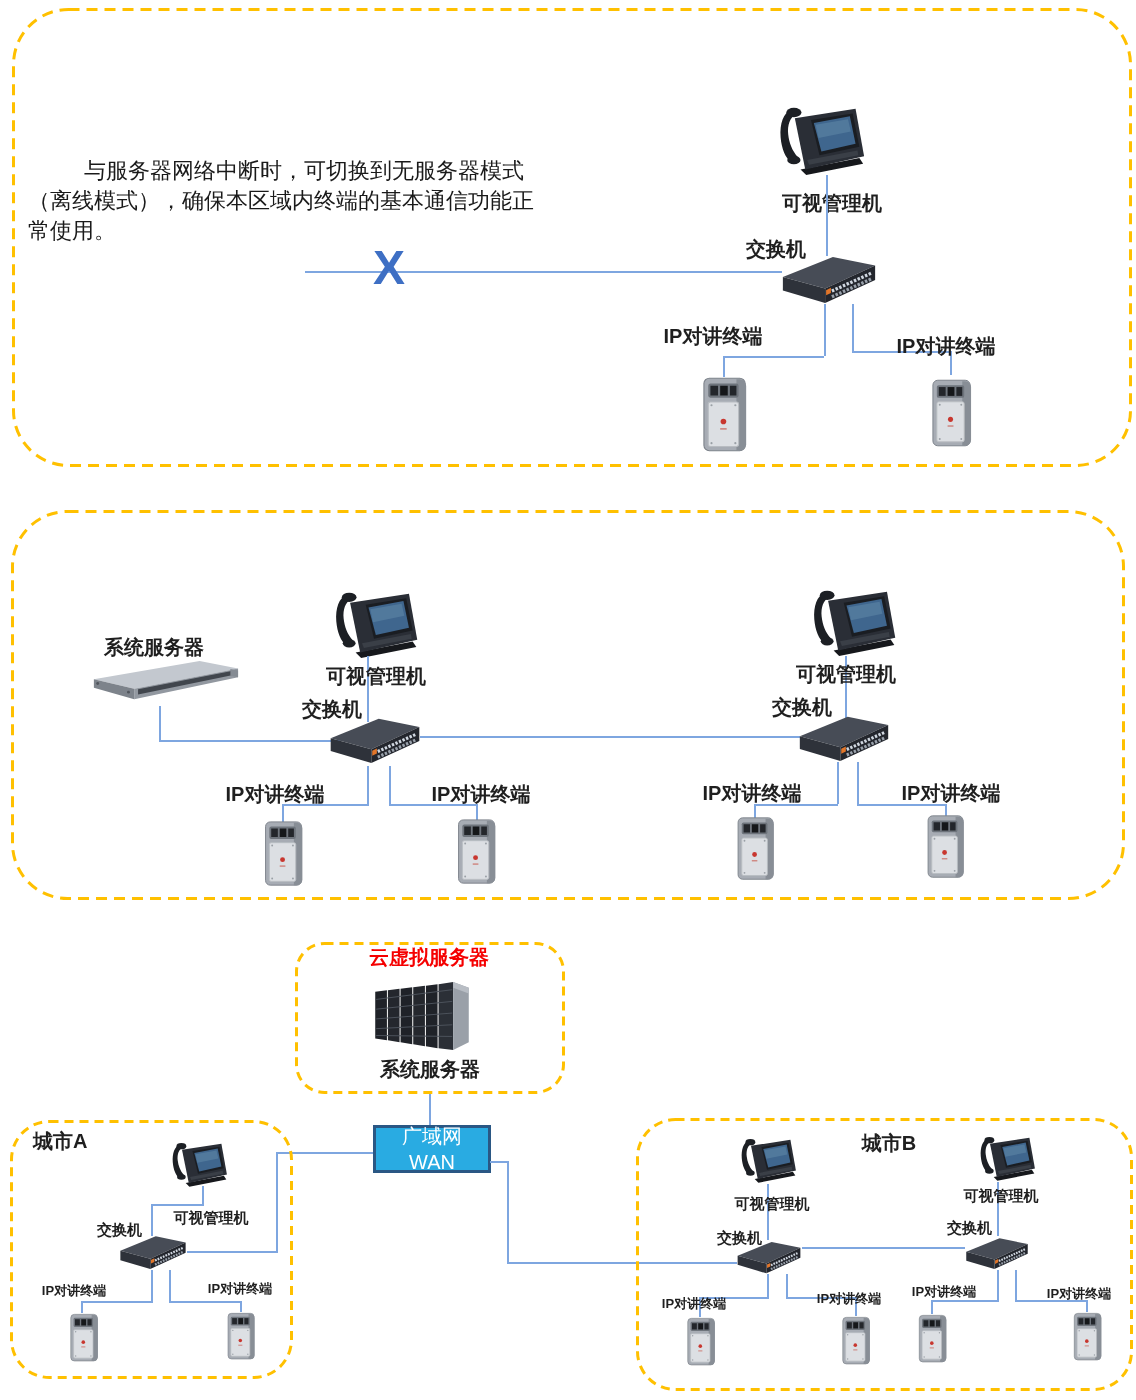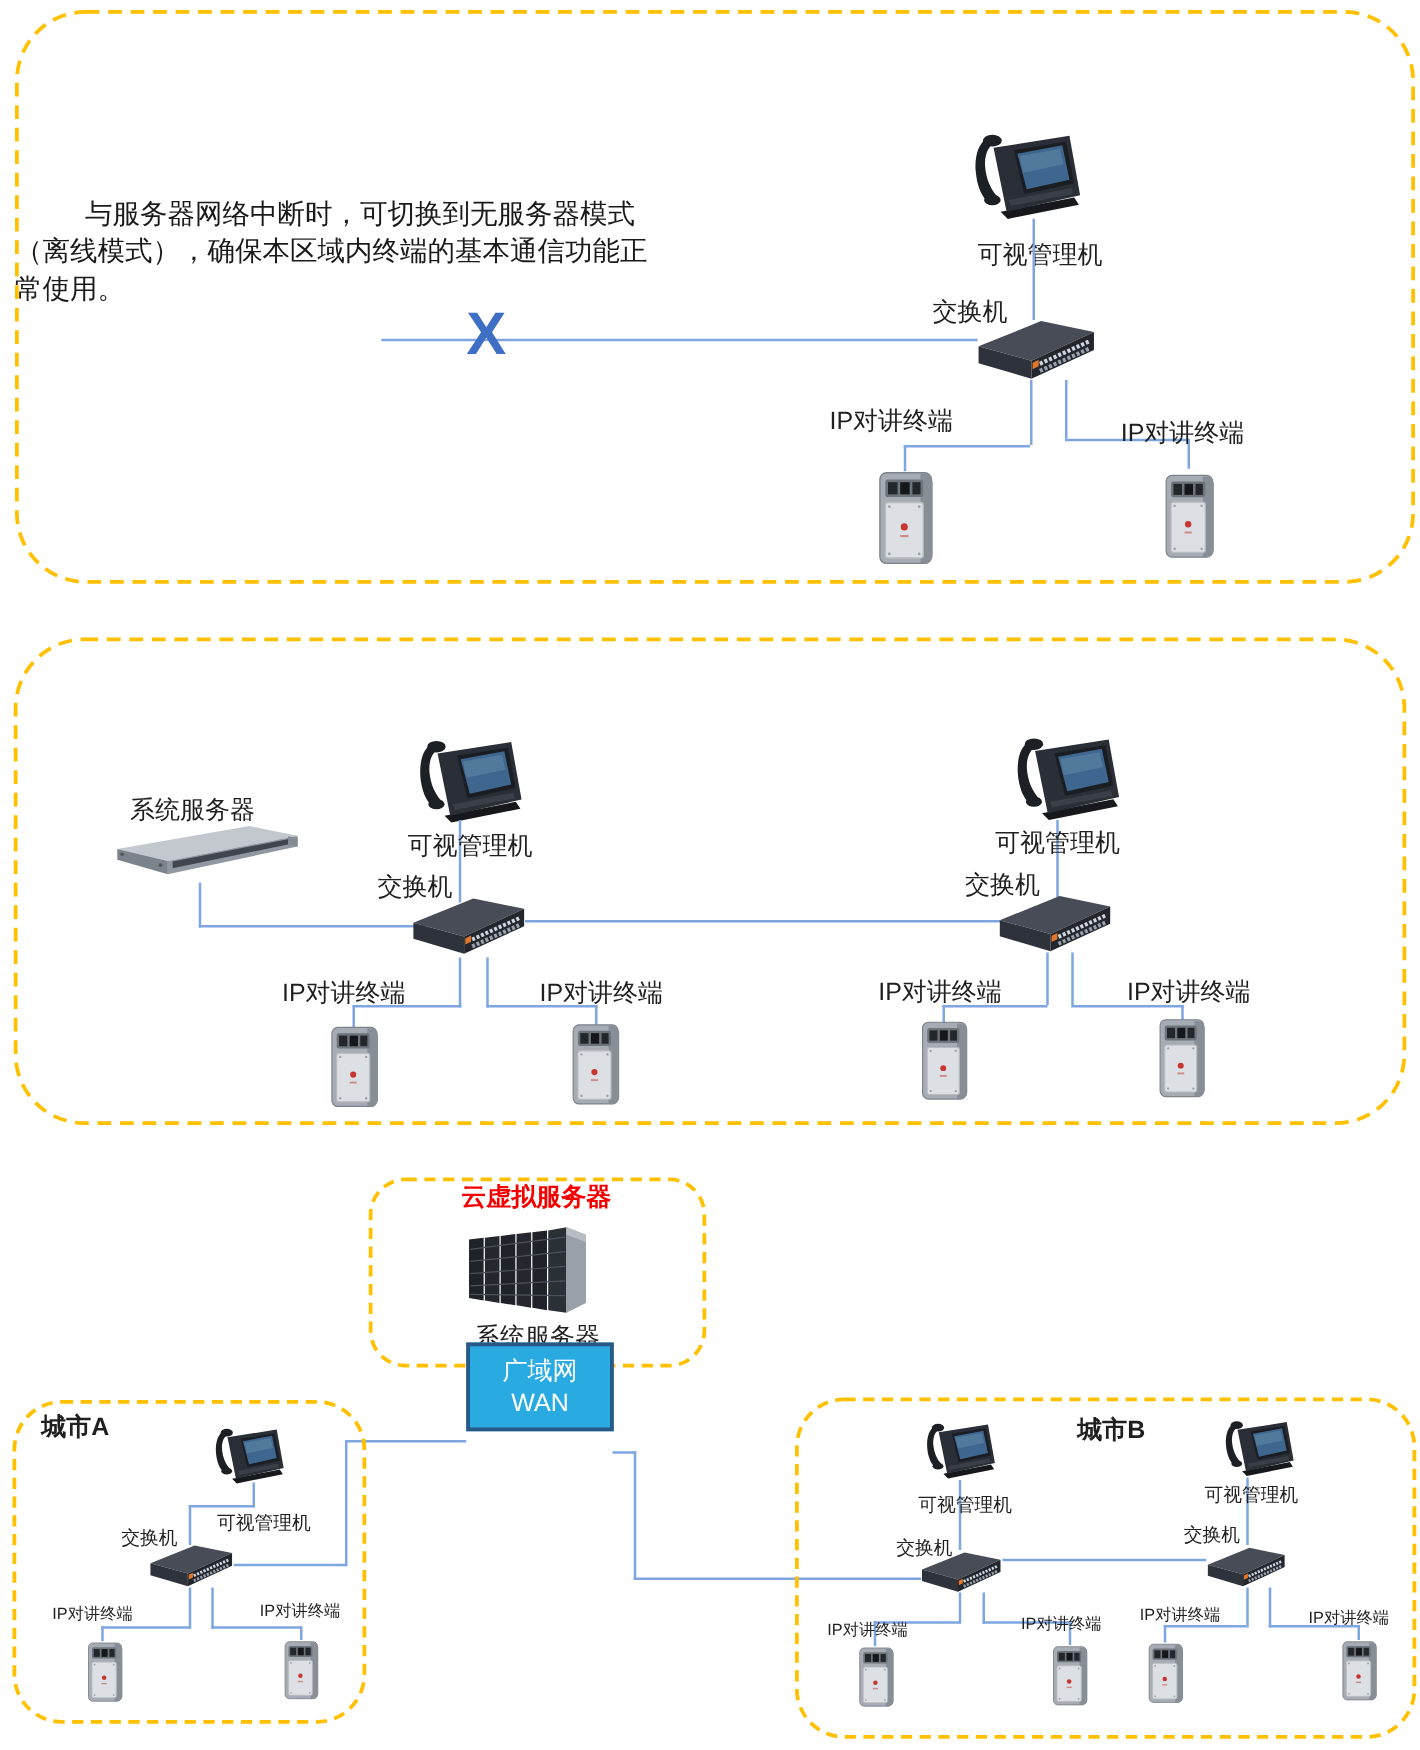--- a/index.html
+++ b/index.html
@@ -16,21 +16,21 @@
     position:relative;width:1136px;height:1400px;background:#ffffff;
     font-family:"Liberation Sans", sans-serif;color:var(--label-text);
     overflow:hidden;
   }
   .boxsvg{position:absolute;overflow:visible;}
   .t-title{position:absolute;transform:translateX(-50%);font-size:31px;font-weight:bold;
     color:var(--section-title);letter-spacing:2px;white-space:nowrap;}
   .t-title-sm{position:absolute;transform:translateX(-50%);font-size:20px;font-weight:bold;
     color:var(--section-title);white-space:nowrap;}
   .desc{position:absolute;font-size:22px;line-height:30px;color:#1a1a1a;text-indent:56px;}
-  .lbl{position:absolute;font-size:20px;color:var(--label-text);white-space:nowrap;}
+  .lbl{position:absolute;font-size:20px;color:var(--label-text);white-space:nowrap;font-weight:bold;}
   .lbl-c{transform:translateX(-50%);}
   .lbl.md{font-size:15px;}
   .lbl.xs{font-size:13px;}
   .lbl.bold{font-weight:bold;}
   .hl,.vl{position:absolute;background:var(--network-line);}
   .hl{height:2px;}
   .vl{width:2px;}
   .xmark{position:absolute;transform:translateX(-50%);font-size:48px;font-weight:bold;
     color:var(--disconnect-x);line-height:1;}
   .icon{position:absolute;}
@@ -109,21 +109,21 @@
       </g>
     </symbol>
   </defs>
 </svg>
 
 <div class="stage">
 
   <svg class="boxsvg" style="left:12px;top:8px;width:1120px;height:459px">
     <rect x="1.5" y="1.5" width="1117" height="456" rx="55" fill="none" stroke="var(--dashed-border,#FFC000)" stroke-width="3" stroke-dasharray="11 7"></rect>
   </svg>
-  <div class="desc" style="left:12px;top:156px;width:516px">与服务器网络中断时，可切换到无服务器模式（离线模式），确保本区域内终端的基本通信功能正常使用。</div>
+  <div class="desc" style="left:28px;top:156px;width:516px">与服务器网络中断时，可切换到无服务器模式（离线模式），确保本区域内终端的基本通信功能正常使用。</div>
 
   <div class="hl" style="left:305px;top:271px;width:477px"></div>
   <span class="xmark" style="left:389px;top:244px">X</span>
 
   <svg class="icon" style="left:772px;top:103px;width:95px;height:74px">
       <use href="#sym-phone"></use>
     </svg>
   <span class="lbl lbl-c" style="left:832px;top:190px">可视管理机</span>
   <div class="vl" style="left:826px;top:175px;height:81px"></div>
 
@@ -211,21 +211,21 @@
   <svg class="boxsvg" style="left:295px;top:942px;width:270px;height:152px">
     <rect x="1.5" y="1.5" width="267" height="149" rx="28" fill="none" stroke="var(--dashed-border,#FFC000)" stroke-width="3" stroke-dasharray="9 6"></rect>
   </svg>
   <span class="t-title-sm" style="left:429px;top:944px">云虚拟服务器</span>
   <svg class="icon" style="left:370px;top:978px;width:104px;height:76px">
       <use href="#sym-servercluster"></use>
     </svg>
   <span class="lbl lbl-c" style="left:430px;top:1056px">系统服务器</span>
   <div class="vl" style="left:429px;top:1094px;height:31px"></div>
 
-  <div class="wanbox" style="left:373px;top:1074px;width:118px;height:71px">
+  <div class="wanbox" style="left:373px;top:1125px;width:118px;height:48px">
     <span>广域网</span>
     <span>WAN</span>
   </div>
   <div class="hl" style="left:277px;top:1152px;width:96px"></div>
   <div class="vl" style="left:276px;top:1152px;height:101px"></div>
   <div class="hl" style="left:187px;top:1251px;width:90px"></div>
   <div class="hl" style="left:490px;top:1161px;width:19px"></div>
   <div class="vl" style="left:507px;top:1161px;height:103px"></div>
   <div class="hl" style="left:507px;top:1262px;width:230px"></div>
 

